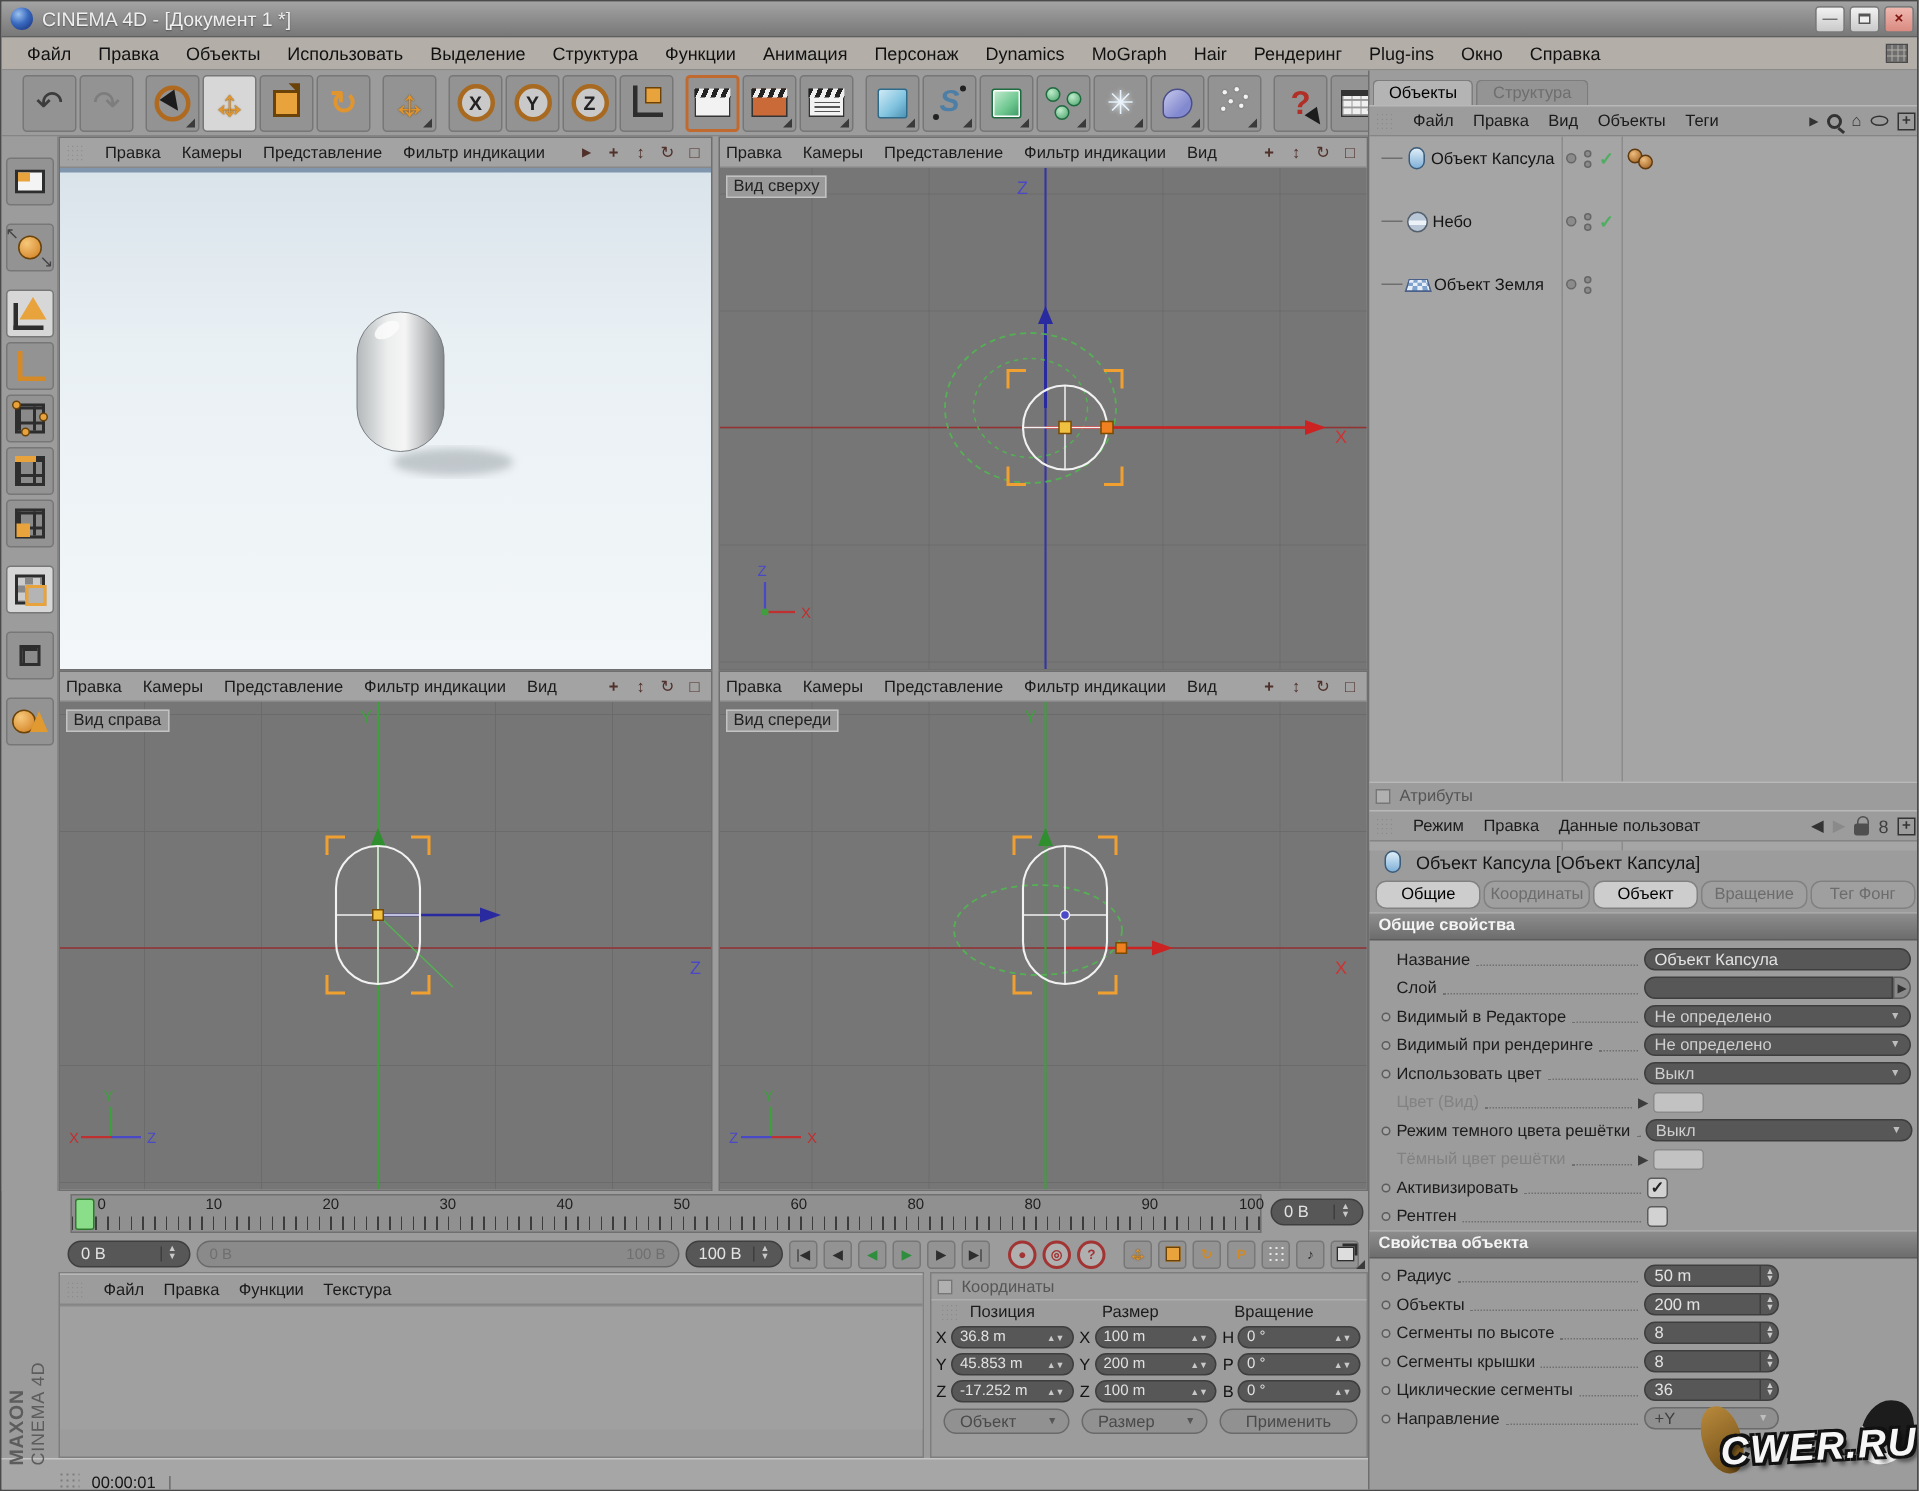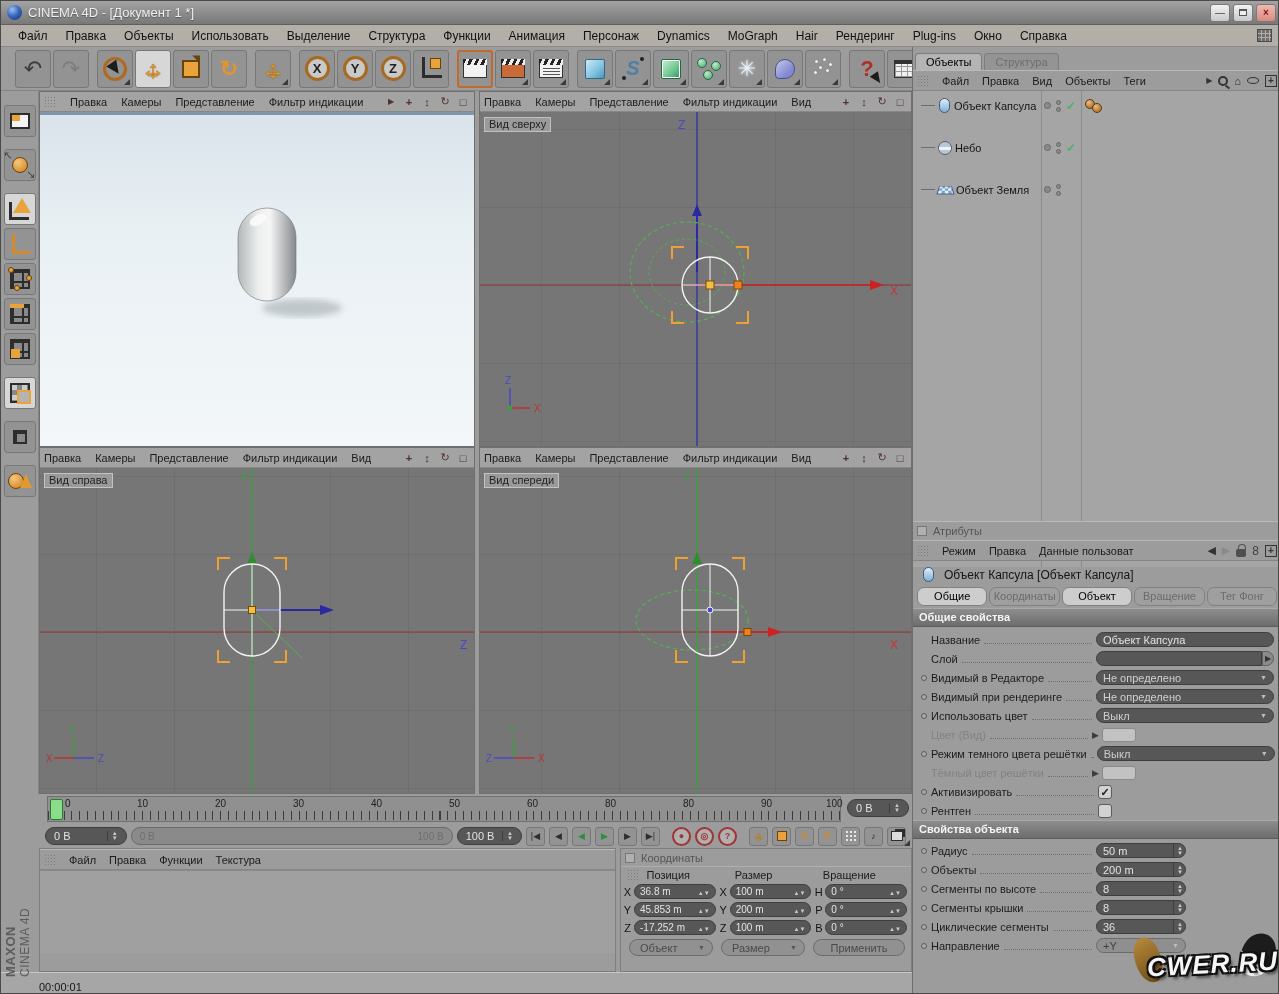--- a/index.html
+++ b/index.html
@@ -265,21 +265,21 @@
   .co-field .spin2 { margin-left:auto; }
   .co-btnrow { display:flex; gap:8px; padding:4px 6px 0 8px; }
   .co-btn { height:17px; background:#919191; border:1px solid #6a6a6a; border-radius:9px; color:#4a4a4a;
     font-size:11px; display:flex; align-items:center; justify-content:center; padding:0 10px; position:relative; }
   .co-btn.dd { width:84px; justify-content:flex-start; }
   .co-btn.dd::after { content:"▼"; position:absolute; right:7px; font-size:7px; color:#555; }
   .co-btn.apply { width:92px; justify-content:center; }
 
   
   #statusbar { left:0; top:971px; width:911px; height:23px; background:#a6a6a6; border-top:1px solid #c6c6c6;
-    display:flex; align-items:flex-start; font-size:11px; color:#161616; gap:8px; padding-left:38px;flex-direction:column; }
+    display:flex; align-items:flex-end; font-size:11px; color:#161616; gap:8px; padding-left:38px; }
   #statusbar .grip { width:14px; height:14px; background-image:radial-gradient(#7c7c7c 26%,transparent 27%); background-size:4px 4px; }
   .sb-sep { color:#666; }
 
   
   #maxon { left:2px; top:880px; width:34px; height:110px; color:#5c5c5c; font-weight:bold;
     transform:rotate(-90deg); transform-origin:48px 48px; white-space:nowrap; font-size:13px; letter-spacing:.5px; }
   #maxon .l2 { font-weight:normal; font-size:12px; }
   #cwer { left:1128px; top:930px; width:150px; height:62px; }
   #cwer .blob1 { position:absolute; left:6px; top:6px; width:26px; height:46px;
     background:linear-gradient(160deg,#b98a3c,#6b4a14); border-radius:45% 55% 40% 60%; transform:rotate(-12deg); }

